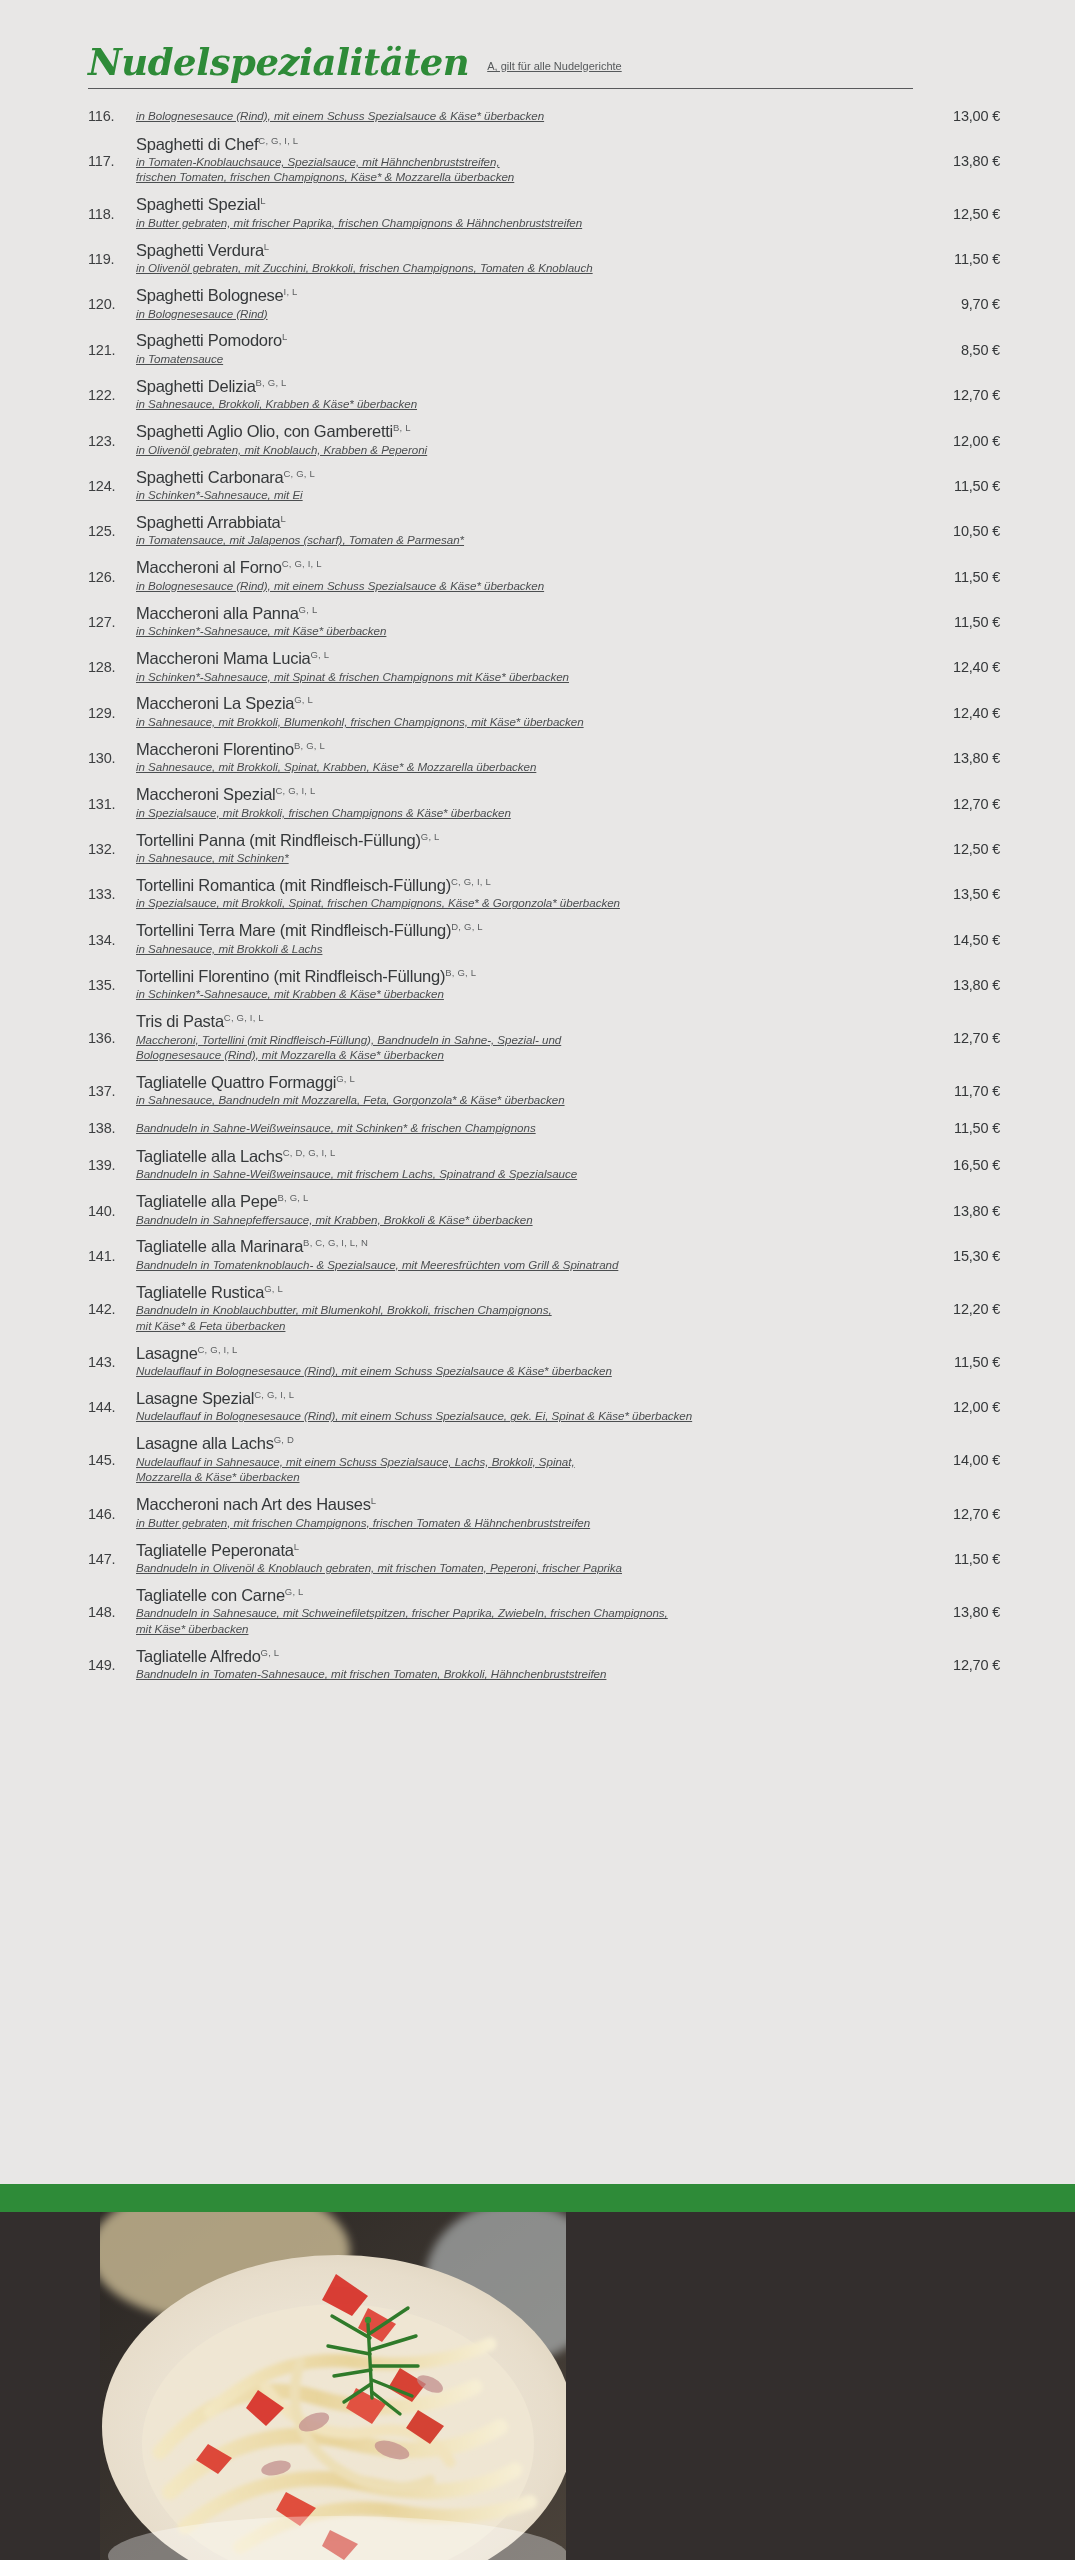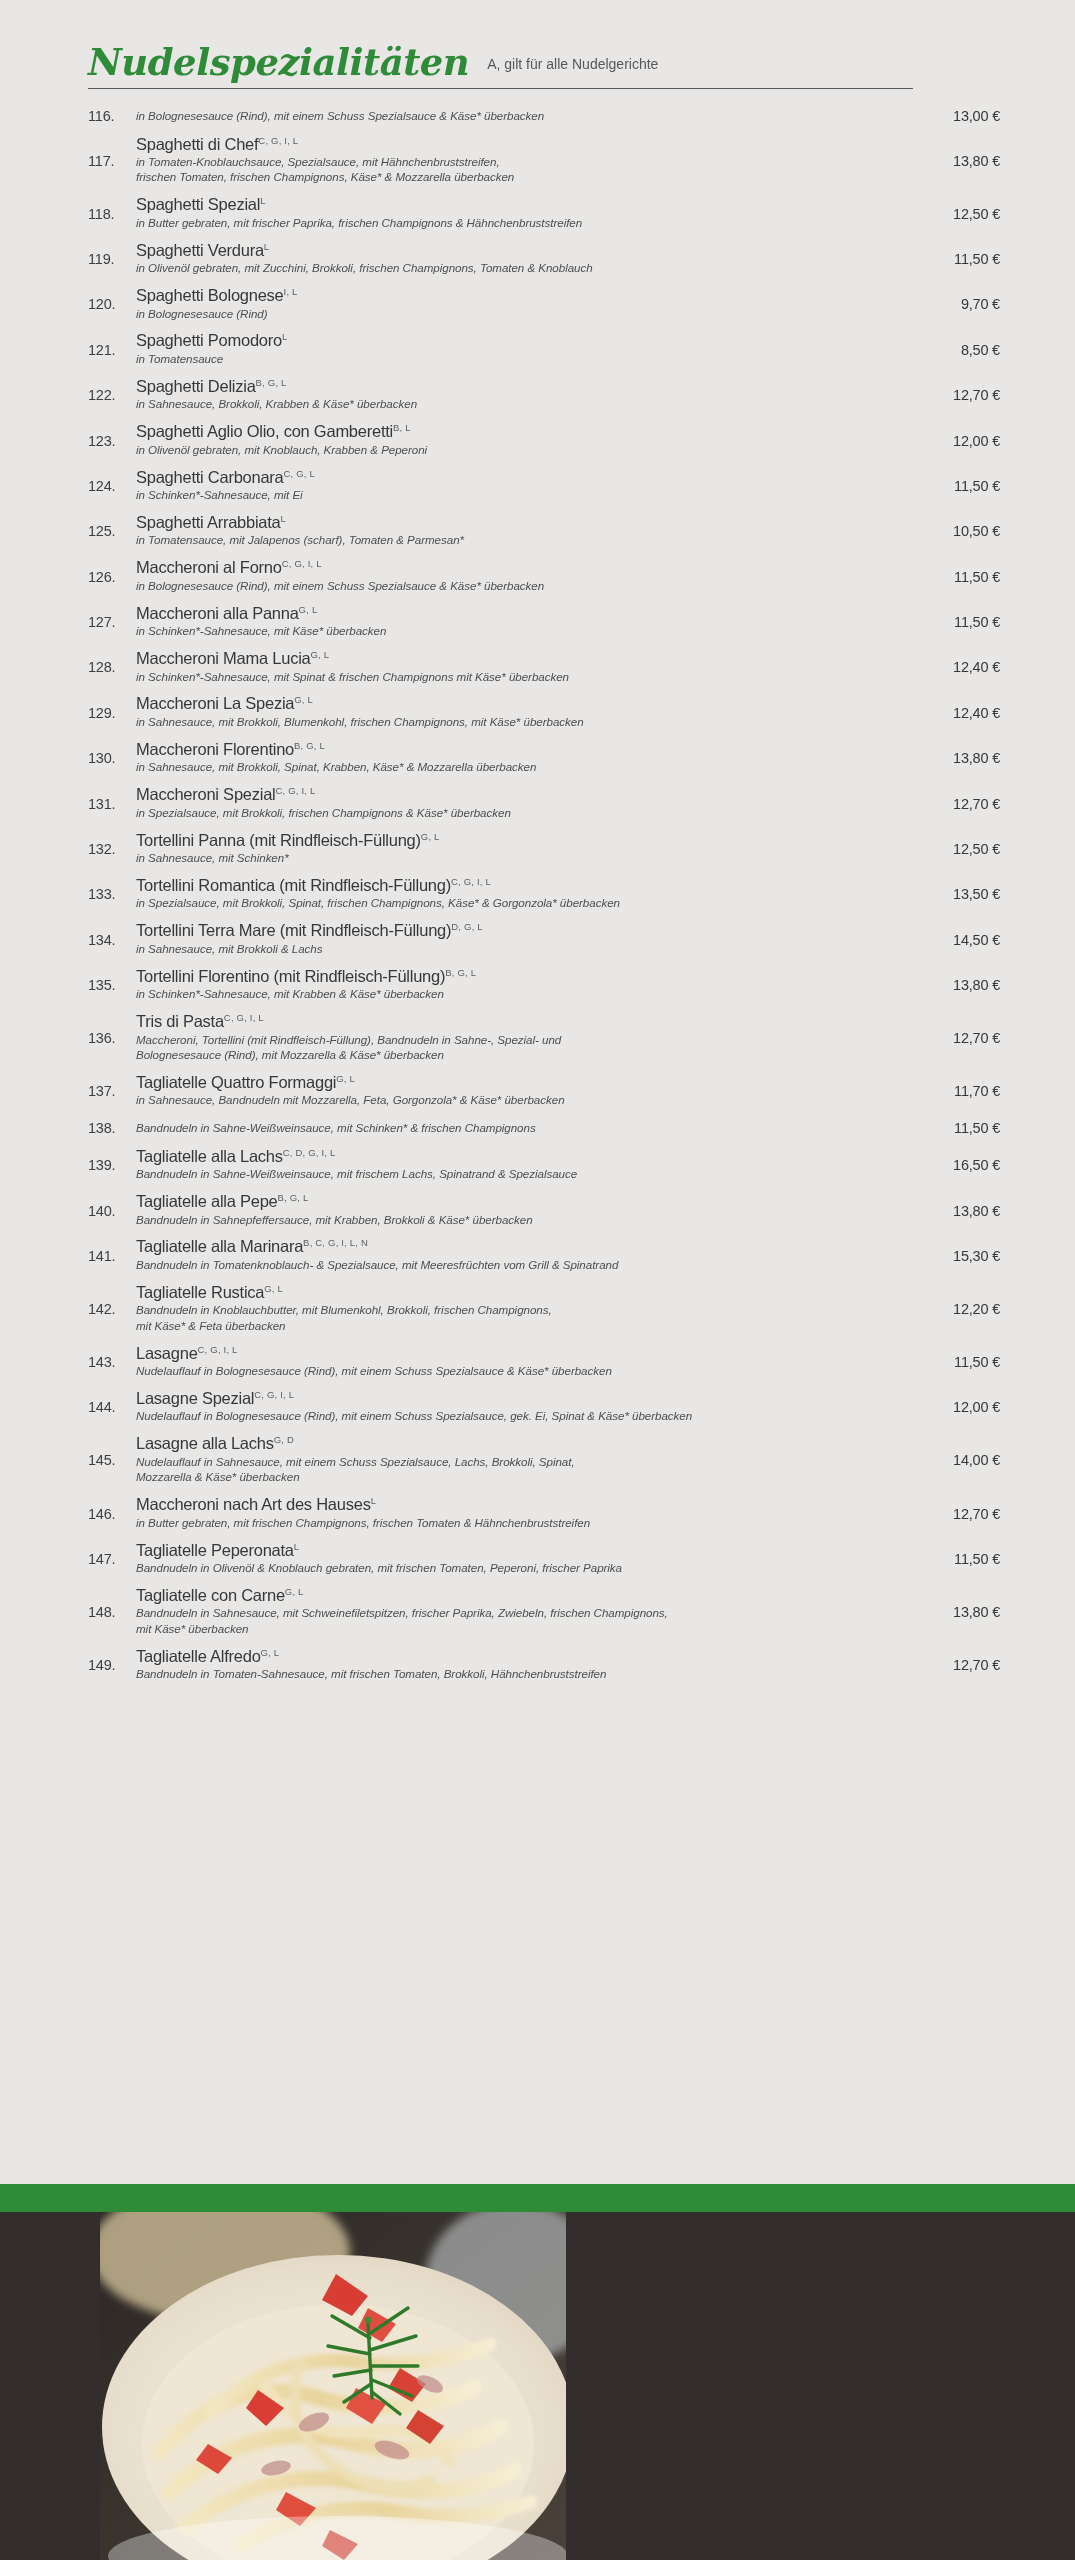--- a/index.html
+++ b/index.html
@@ -22,25 +22,26 @@
     font-family:"DejaVu Serif", serif;
     font-style:italic;
     font-weight:700;
     font-size:37px;
     letter-spacing:-0.5px;
     color:#2e8b38;
     line-height:1.0;
     white-space:nowrap;
   }
   .section-note {
-    font-size:14px;
+    font-size:11px;
     color:#56595b;
     margin-left:18px;
     margin-bottom:9px;
     white-space:nowrap;
+    text-decoration:underline;
   }
   .title-rule {
     margin:7px 0 0 0;
     border:0;
     border-top:1.6px solid #58595b;
     width:825px;
   }
 
   
   .menu {
@@ -73,20 +74,21 @@
     color:#5c5f61;
     letter-spacing:0.2px;
   }
   .item-desc {
     font-size:11.6px;
     font-style:italic;
     color:#4b4e50;
     line-height:1.33;
     margin-top:1px;
     letter-spacing:-0.05px;
+    text-decoration:underline;
   }
   .item-price {
     flex:0 0 84px;
     width:84px;
     text-align:right;
     font-size:14.5px;
     color:#35383a;
     padding-top:2px;
     letter-spacing:-0.2px;
   }

